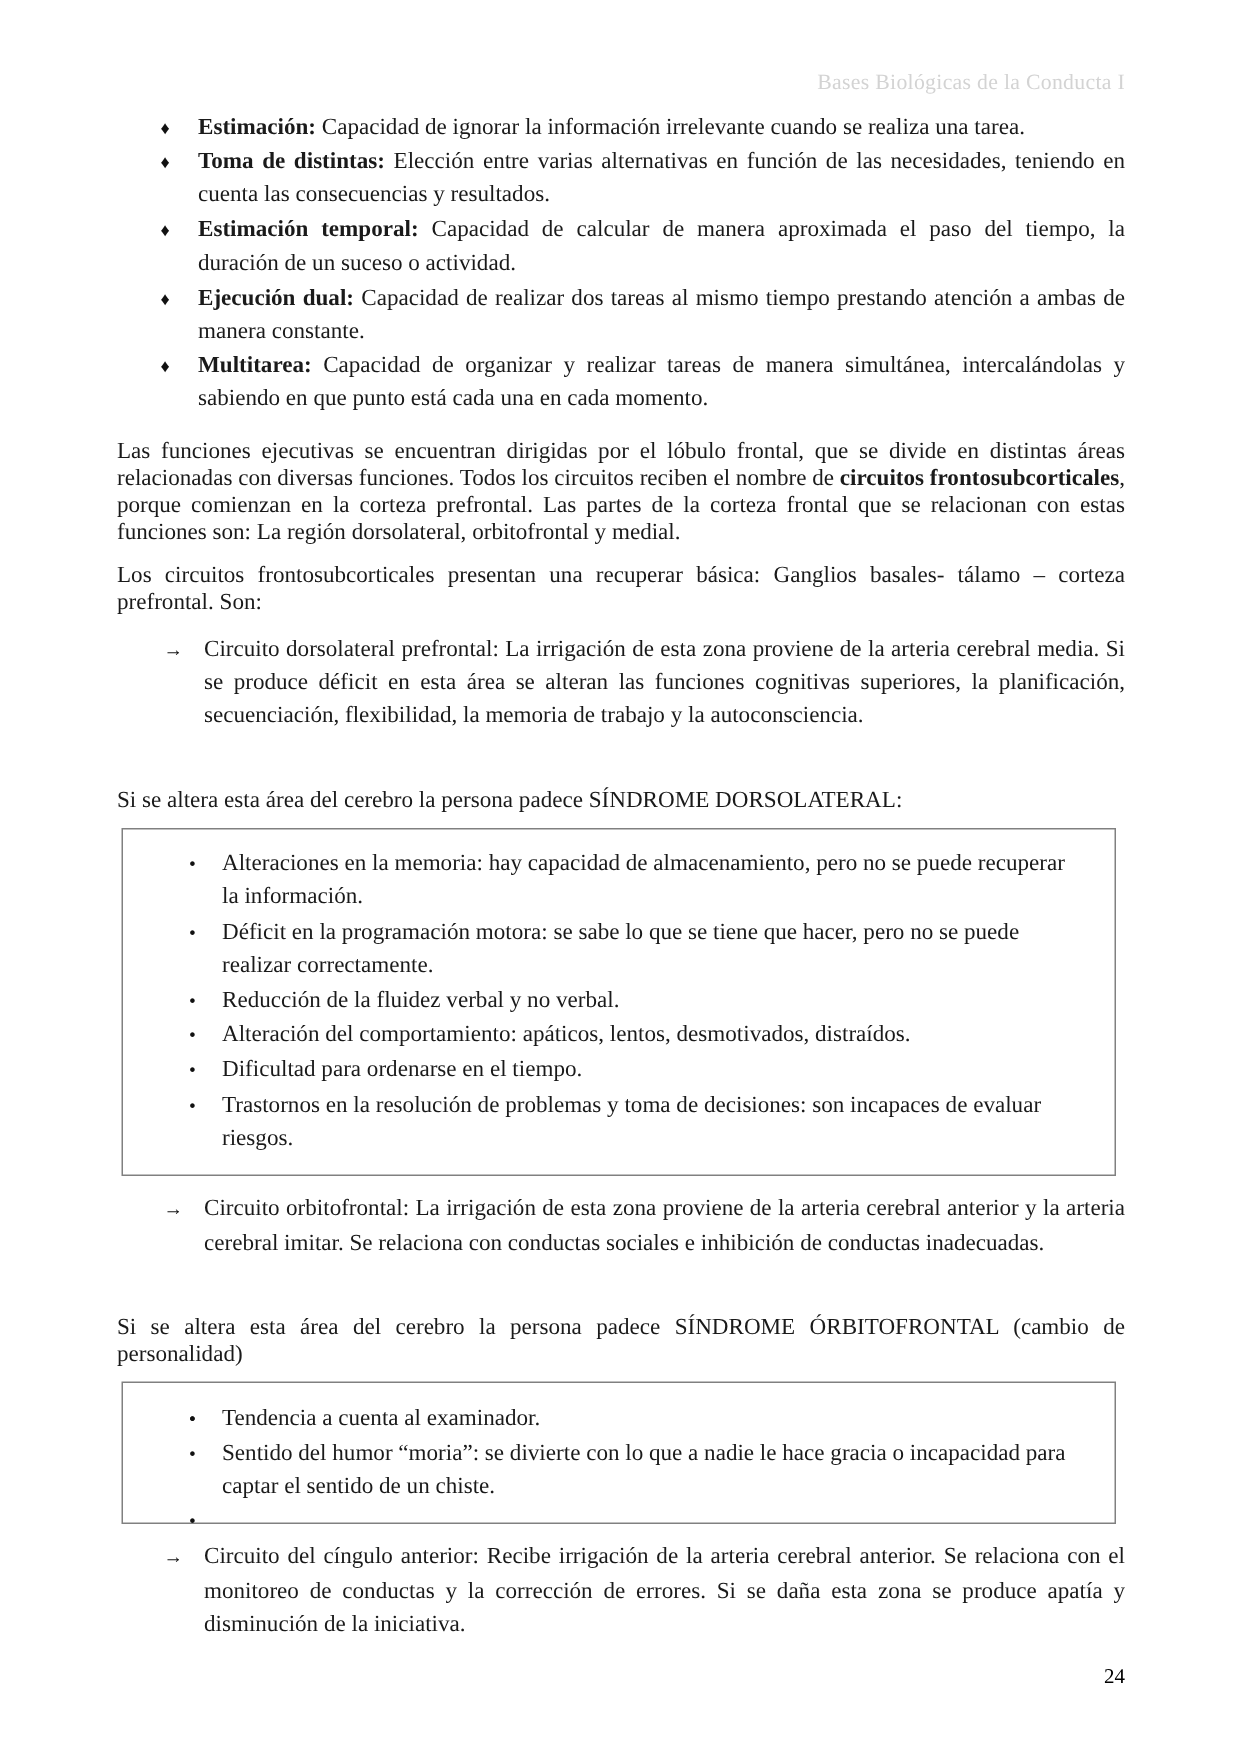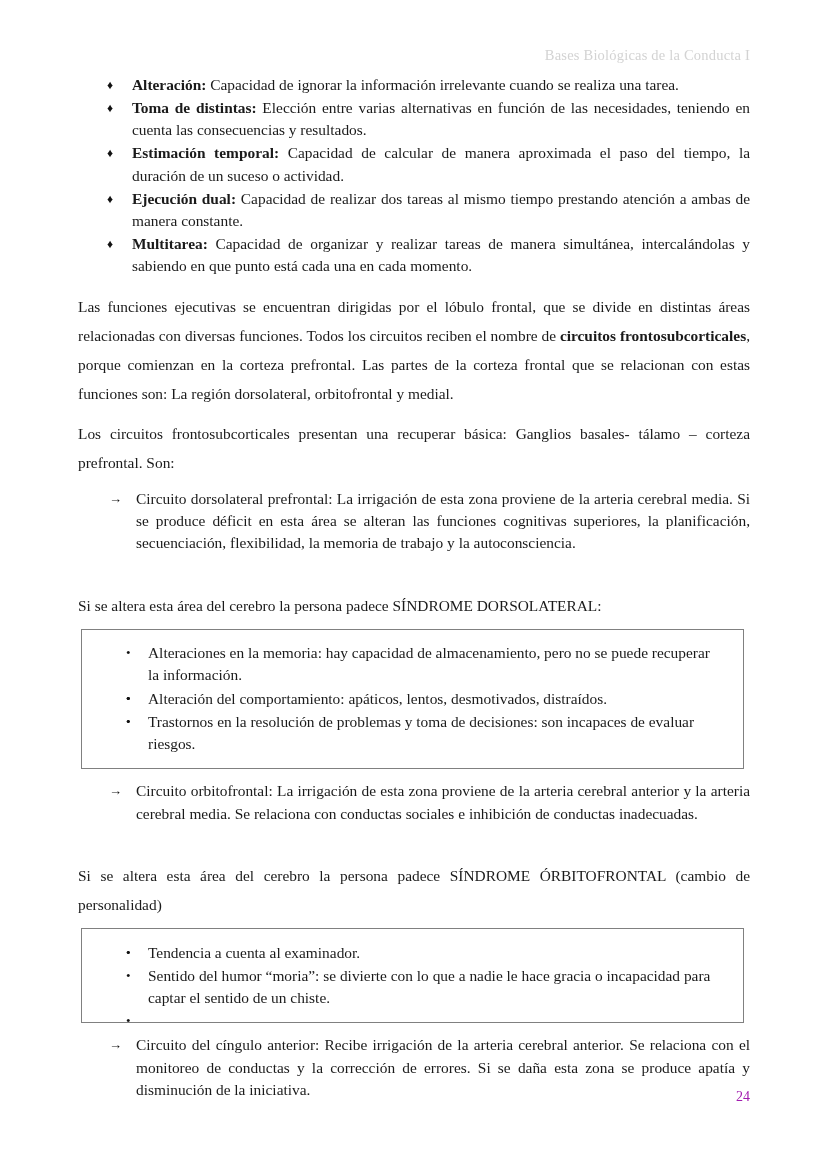--- a/index.html
+++ b/index.html
@@ -40,21 +40,21 @@
     width: 672px;
   }
 
   p, ul, li {
     margin: 0;
     padding: 0;
   }
 
   .para {
     font-size: 15.4px;
-    line-height: 29px;
+    line-height: 18px;
     text-align: justify;
     text-justify: inter-word;
     margin-bottom: 11px;
   }
   .para.tight { margin-bottom: 9px; margin-top: 36px; }
 
   b, strong { font-weight: bold; }
 
   
   .diamond-list {
@@ -131,37 +131,37 @@
     top: 0;
     font-size: 13px;
     line-height: 22.6px;
     color: #111;
   }
 
   
   .page-number {
     position: absolute;
     right: 78px;
-    bottom: 66px;
+    bottom: 44px;
     font-size: 14px;
-    color: #a21caf;
+    color: #000000;
   }
 </style>
 </head>
 <body>
 
 <div class="page">
 
   <div class="running-header">Bases Biológicas de la Conducta I</div>
 
   <div class="content">
 
     <ul class="diamond-list">
       <li>
-        <span class="marker">♦</span><b>Alteración:</b><span> Capacidad de ignorar la información irrelevante cuando se realiza una tarea.</span>
+        <span class="marker">♦</span><b>Estimación:</b><span> Capacidad de ignorar la información irrelevante cuando se realiza una tarea.</span>
       </li>
       <li>
         <span class="marker">♦</span><b>Toma de distintas:</b><span> Elección entre varias alternativas en función de las necesidades, teniendo en cuenta las consecuencias y resultados.</span>
       </li>
       <li>
         <span class="marker">♦</span><b>Estimación temporal:</b><span> Capacidad de calcular de manera aproximada el paso del tiempo, la duración de un suceso o actividad.</span>
       </li>
       <li>
         <span class="marker">♦</span><b>Ejecución dual:</b><span> Capacidad de realizar dos tareas al mismo tiempo prestando atención a ambas de manera constante.</span>
       </li>
@@ -181,40 +181,40 @@
     </ul>
 
     <p class="para tight">Si se altera esta área del cerebro la persona padece SÍNDROME DORSOLATERAL:</p>
 
     <div class="box">
       <ul class="box-list">
         <li>
           <span class="marker">•</span><span>Alteraciones en la memoria: hay capacidad de almacenamiento, pero no se puede recuperar la información.</span>
         </li>
         <li>
-          <span class="marker">•</span>
-        </li>
-        <li>
-          <span class="marker">•</span>
+          <span class="marker">•</span><span>Déficit en la programación motora: se sabe lo que se tiene que hacer, pero no se puede realizar correctamente.</span>
+        </li>
+        <li>
+          <span class="marker">•</span><span>Reducción de la fluidez verbal y no verbal.</span>
         </li>
         <li>
           <span class="marker">•</span><span>Alteración del comportamiento: apáticos, lentos, desmotivados, distraídos.</span>
         </li>
         <li>
-          <span class="marker">•</span>
+          <span class="marker">•</span><span>Dificultad para ordenarse en el tiempo.</span>
         </li>
         <li>
           <span class="marker">•</span><span> Trastornos en la resolución de problemas y toma de decisiones: son incapaces de evaluar riesgos.</span>
         </li>
       </ul>
     </div>
 
     <ul class="arrow-list">
       <li>
-        <span class="marker">→</span><span>Circuito orbitofrontal: La irrigación de esta zona proviene de la arteria cerebral anterior y la arteria cerebral media. Se relaciona con conductas sociales e inhibición de conductas inadecuadas.</span>
+        <span class="marker">→</span><span>Circuito orbitofrontal: La irrigación de esta zona proviene de la arteria cerebral anterior y la arteria cerebral imitar. Se relaciona con conductas sociales e inhibición de conductas inadecuadas.</span>
       </li>
     </ul>
 
     <p class="para tight">Si se altera esta área del cerebro la persona padece SÍNDROME ÓRBITOFRONTAL (cambio de personalidad)</p>
 
     <div class="box">
       <ul class="box-list">
         <li>
           <span class="marker">•</span>
         </li>

